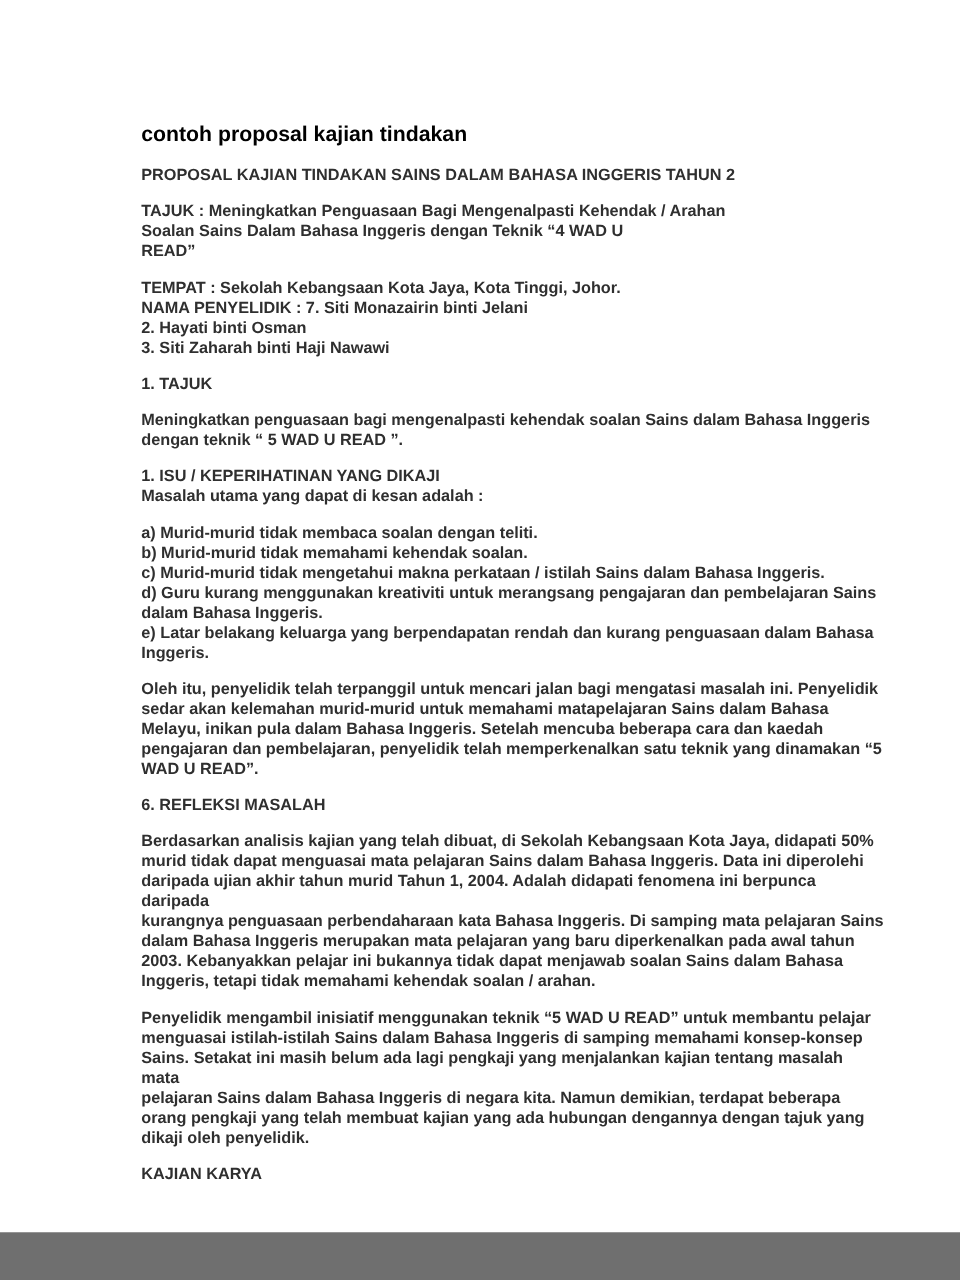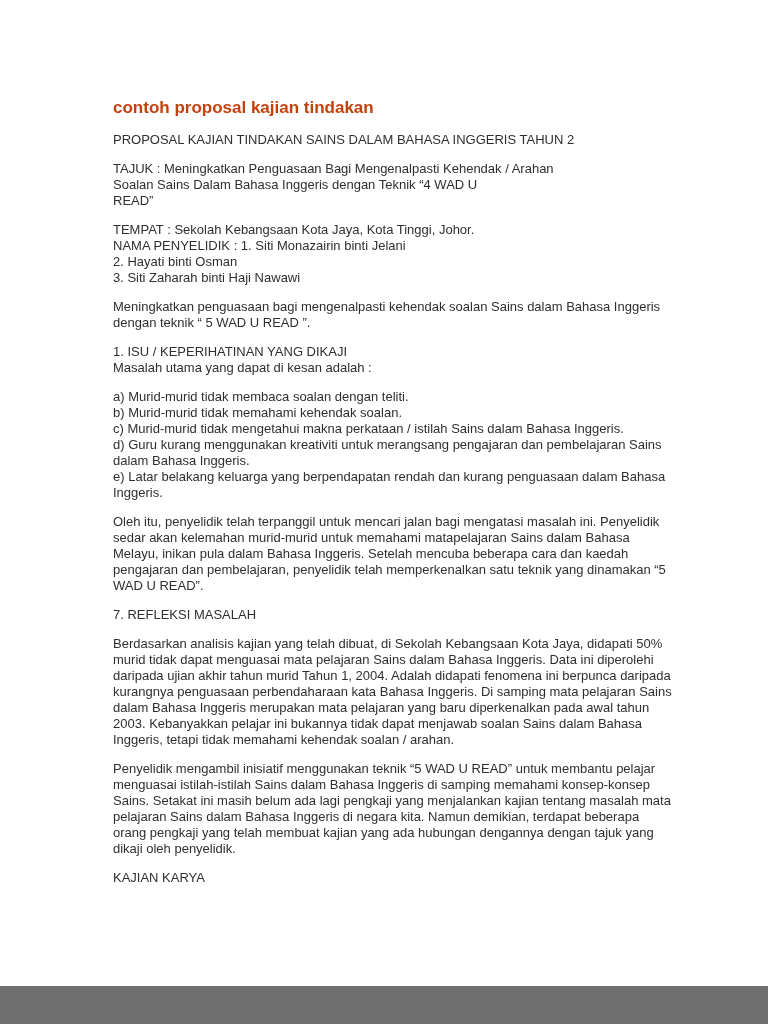--- a/index.html
+++ b/index.html
@@ -23,29 +23,30 @@
   }
   .content {
     box-sizing: border-box;
     padding: 97px 60px 0 113px;
     width: 768px;
   }
   .doc-title {
     font-size: 17px;
     line-height: 21px;
     font-weight: bold;
-    color: #c2410c;
+    color: #000000;
     margin: 0 0 14px 0;
   }
   .para {
     font-size: 13px;
     line-height: 16px;
     color: #2f2f2f;
     margin: 4px 0 13px 0;
     white-space: pre-line;
+    font-weight: bold;
   }
   .gap-section-lg { margin-top: 13px; }   
   .gap-section-sm { margin-top: 5px; }    
   .gutter-bottom {
     position: absolute;
     top: 986px;
     left: 0;
     width: 768px;
     height: 38px;
     background: #6f6f6f;
@@ -56,40 +57,41 @@
 
 <div class="page">
   <div class="content">
     <h1 class="doc-title">contoh proposal kajian tindakan</h1>
 
     <p class="para">PROPOSAL KAJIAN TINDAKAN SAINS DALAM BAHASA INGGERIS TAHUN 2</p>
     <p class="para">TAJUK : Meningkatkan Penguasaan Bagi Mengenalpasti Kehendak / Arahan
 Soalan Sains Dalam Bahasa Inggeris dengan Teknik “4 WAD U
 READ”</p>
     <p class="para">TEMPAT : Sekolah Kebangsaan Kota Jaya, Kota Tinggi, Johor.
-NAMA PENYELIDIK : 1. Siti Monazairin binti Jelani
+NAMA PENYELIDIK : 7. Siti Monazairin binti Jelani
 2. Hayati binti Osman
 3. Siti Zaharah binti Haji Nawawi</p>
+    <p class="para gap-section-lg">1. TAJUK</p>
     <p class="para">Meningkatkan penguasaan bagi mengenalpasti kehendak soalan Sains dalam Bahasa Inggeris
 dengan teknik “ 5 WAD U READ ”.</p>
     <p class="para">1. ISU / KEPERIHATINAN YANG DIKAJI
 Masalah utama yang dapat di kesan adalah :</p>
     <p class="para">a) Murid-murid tidak membaca soalan dengan teliti.
 b) Murid-murid tidak memahami kehendak soalan.
 c) Murid-murid tidak mengetahui makna perkataan / istilah Sains dalam Bahasa Inggeris.
 d) Guru kurang menggunakan kreativiti untuk merangsang pengajaran dan pembelajaran Sains
 dalam Bahasa Inggeris.
 e) Latar belakang keluarga yang berpendapatan rendah dan kurang penguasaan dalam Bahasa
 Inggeris.</p>
     <p class="para">Oleh itu, penyelidik telah terpanggil untuk mencari jalan bagi mengatasi masalah ini. Penyelidik
 sedar akan kelemahan murid-murid untuk memahami matapelajaran Sains dalam Bahasa
 Melayu, inikan pula dalam Bahasa Inggeris. Setelah mencuba beberapa cara dan kaedah
 pengajaran dan pembelajaran, penyelidik telah memperkenalkan satu teknik yang dinamakan “5
 WAD U READ”.</p>
-    <p class="para gap-section-sm">7. REFLEKSI MASALAH</p>
+    <p class="para gap-section-sm">6. REFLEKSI MASALAH</p>
     <p class="para">Berdasarkan analisis kajian yang telah dibuat, di Sekolah Kebangsaan Kota Jaya, didapati 50%
 murid tidak dapat menguasai mata pelajaran Sains dalam Bahasa Inggeris. Data ini diperolehi
 daripada ujian akhir tahun murid Tahun 1, 2004. Adalah didapati fenomena ini berpunca daripada
 kurangnya penguasaan perbendaharaan kata Bahasa Inggeris. Di samping mata pelajaran Sains
 dalam Bahasa Inggeris merupakan mata pelajaran yang baru diperkenalkan pada awal tahun
 2003. Kebanyakkan pelajar ini bukannya tidak dapat menjawab soalan Sains dalam Bahasa
 Inggeris, tetapi tidak memahami kehendak soalan / arahan.</p>
     <p class="para">Penyelidik mengambil inisiatif menggunakan teknik “5 WAD U READ” untuk membantu pelajar
 menguasai istilah-istilah Sains dalam Bahasa Inggeris di samping memahami konsep-konsep
 Sains. Setakat ini masih belum ada lagi pengkaji yang menjalankan kajian tentang masalah mata

